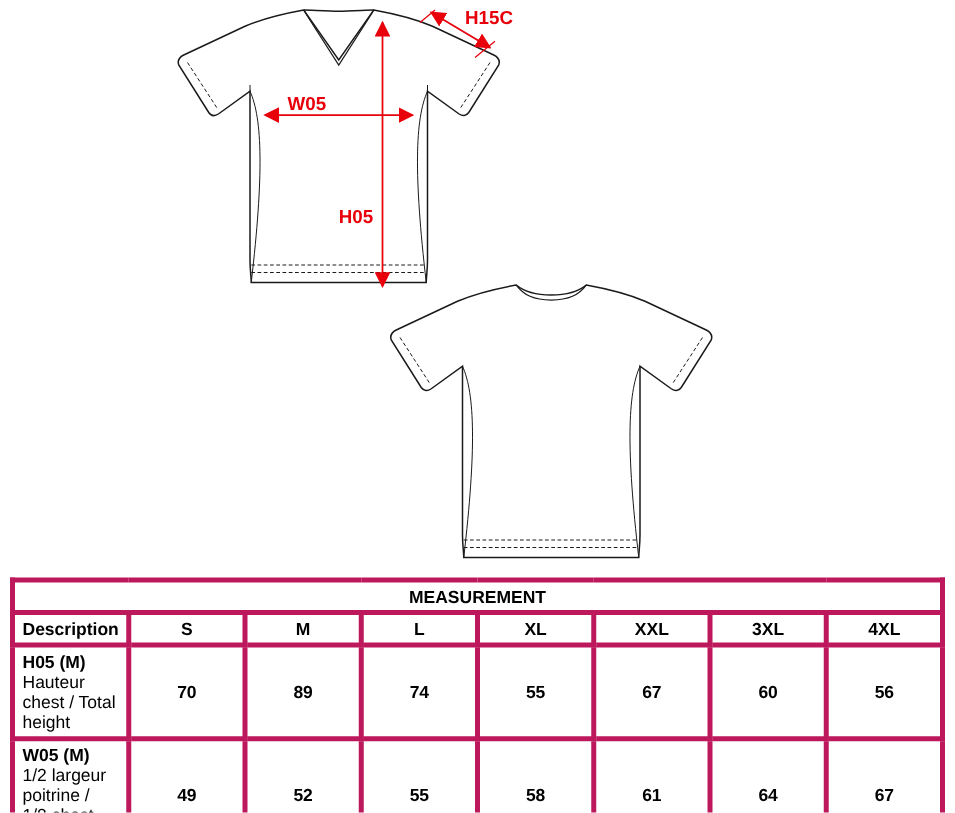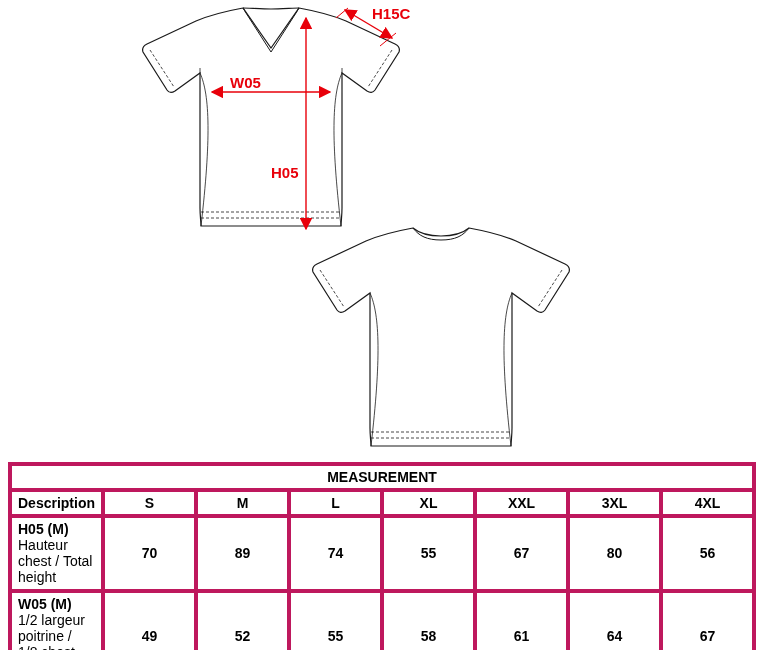--- a/index.html
+++ b/index.html
@@ -225,21 +225,21 @@
         <tr>
           <td class="desc-cell">
             <b>H05 (M)</b>
             <span>Hauteur chest / Total height</span>
           </td>
           <td class="val-cell">70</td>
           <td class="val-cell">89</td>
           <td class="val-cell">74</td>
           <td class="val-cell">55</td>
           <td class="val-cell">67</td>
-          <td class="val-cell">80</td>
+          <td class="val-cell">60</td>
           <td class="val-cell">56</td>
         </tr>
 
         <tr>
           <td class="desc-cell">
             <b>W05 (M)</b>
             <span>1/2 largeur poitrine / 1/8 chest width</span>
           </td>
           <td class="val-cell">49</td>
           <td class="val-cell">52</td>

